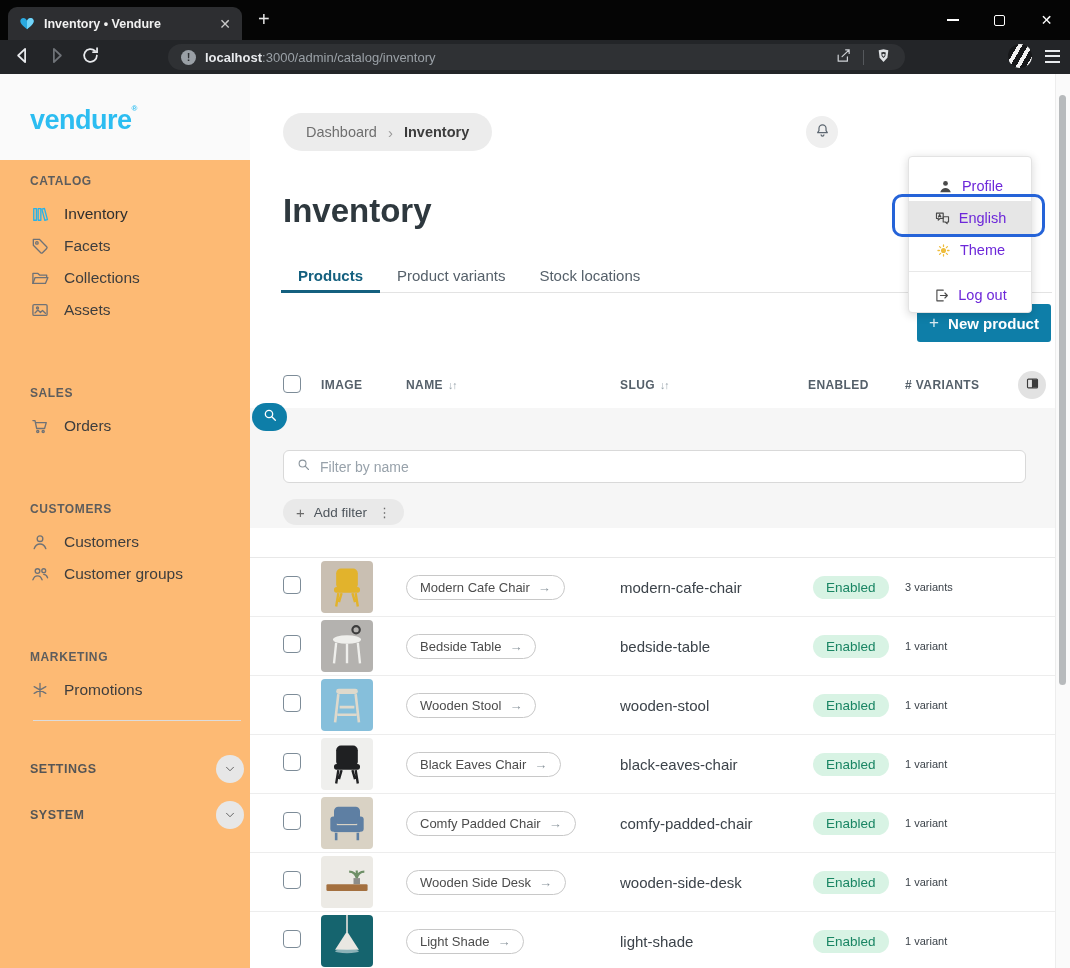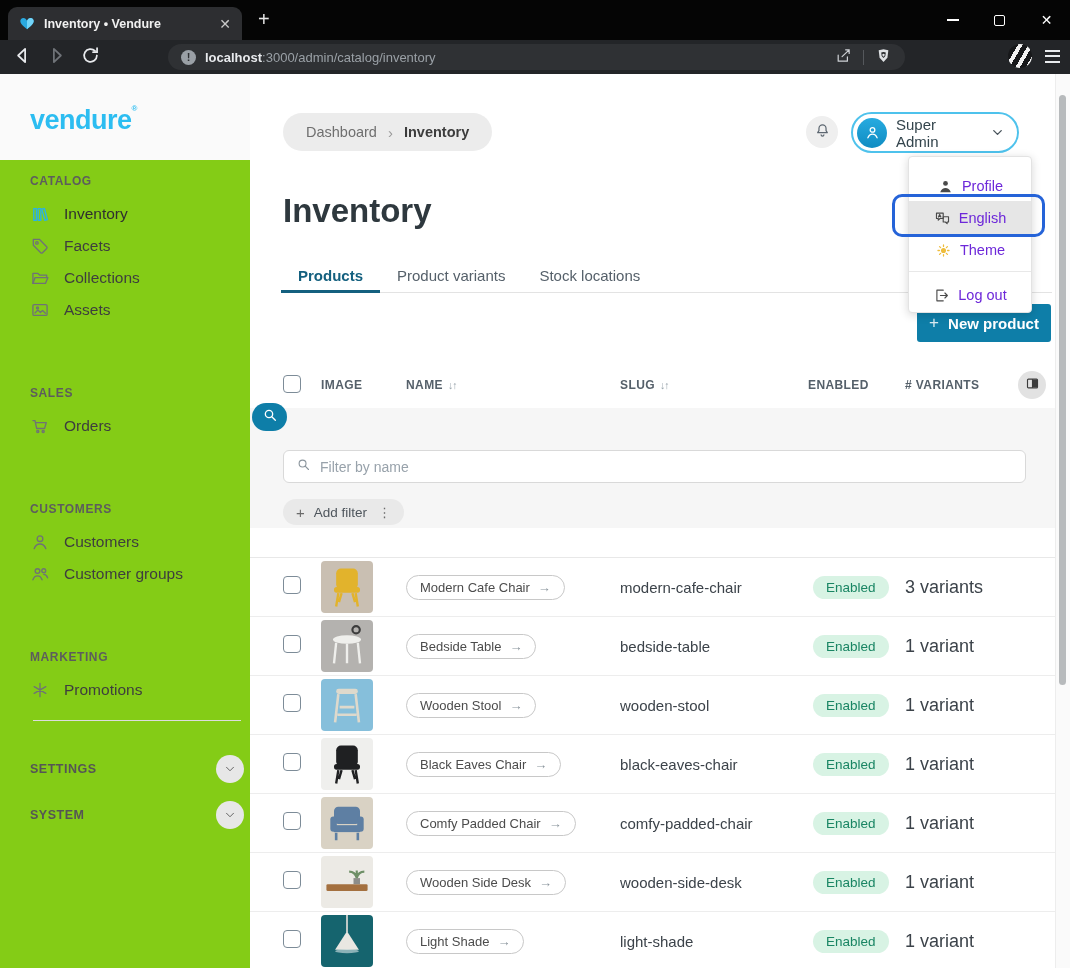--- a/index.html
+++ b/index.html
@@ -30,21 +30,21 @@
   .abar-sep{width:1px;height:15px;background:#55585c;}
   .tb-right{position:absolute;right:10px;top:44px;display:flex;align-items:center;gap:13px;}
   .avatar-stripes{width:24px;height:24px;border-radius:50%;background:repeating-linear-gradient(120deg,#f2f2f2 0 4px,#17181a 4px 9px);}
   .hamb{display:flex;flex-direction:column;gap:3.5px;}
   .hamb i{display:block;width:15px;height:2px;background:#e8eaed;}
 
   
   .sidebar{position:absolute;left:0;top:74px;width:274px;bottom:0;background:#fafafa;border-right:1px solid #e3e3e3;}
   .logo{position:absolute;left:30px;top:30px;font-size:27px;font-weight:bold;color:#2cbdf1;letter-spacing:-0.5px;}
   .logo sup{font-size:8px;vertical-align:18px;}
-  .sidenav{position:absolute;left:0;right:0;top:86px;bottom:0;background:#84cc16;overflow:hidden;}
+  .sidenav{position:absolute;left:0;right:0;top:86px;bottom:0;background:#fdba74;overflow:hidden;}
   .nav-section{margin-top:54px;}
   .nav-section:first-child{margin-top:8px;}
   .nav-heading{padding:6px 0 10px 30px;font-size:12px;font-weight:bold;letter-spacing:.6px;color:#5d5d5d;}
   .nav-item{position:relative;height:32px;display:flex;align-items:center;gap:14px;padding-left:30px;font-size:15.5px;color:#3e3e3e;cursor:pointer;}
   .nav-ic{width:20px;height:20px;color:#6f7276;display:flex;}
   .nav-ic svg{width:20px;height:20px;}
   .nav-item.active .nav-ic{color:#29b2e8;}
   .nav-item.active .nav-label{color:#2f2f2f;}
   .active-bar{position:absolute;right:11px;top:1px;width:3px;height:30px;background:#29b2e8;border-radius:2px;}
   .nav-divider{height:1px;background:#dcdcdc;margin:14px 32px 0 33px;}
@@ -104,21 +104,21 @@
   .add-filter .plus{color:#6a6a6a;font-size:15px;}
   .add-filter .dots{color:#6a6a6a;font-size:13px;margin-left:2px;}
 
   .table-body{position:absolute;left:0;right:15px;top:483px;border-top:1px solid #e8e8e8;}
   .row{height:59px;border-bottom:1px solid #ededed;}
   .thumb{width:52px;height:52px;border-radius:4px;overflow:hidden;display:flex;}
   .name-chip{display:inline-flex;align-items:center;gap:8px;padding:4px 13px;border:1px solid #c8c8c8;border-radius:16px;font-size:13px;color:#4c4c4c;background:#fff;cursor:pointer;white-space:nowrap;justify-content:flex-end;}
   .name-chip .arrow{color:#8a949c;}
   .slug{font-size:15px;color:#3c434a;}
   .badge{justify-self:start;margin-left:5px;padding:4px 13px;border-radius:13px;font-size:13.5px;background:#d8f3e4;color:#198563;}
-  .variants{font-size:18px;color:#3c434a;}
+  .variants{font-size:11px;color:#3c434a;}
 
   
   .menu-panel{position:absolute;left:658px;top:82px;width:124px;height:157px;background:#fff;border:1px solid #e3e3e3;border-radius:4px;box-shadow:0 2px 10px rgba(0,0,0,.16);z-index:60;padding-top:14px;}
   .menu-item{height:30px;display:flex;align-items:center;justify-content:center;gap:8px;font-size:14.5px;color:#6d28d9;cursor:pointer;}
   .menu-item.highlight{height:34px;background:#e6e6e6;}
   .menu-ic{width:17px;height:17px;display:flex;color:#4a4a4a;}
   .menu-ic svg{width:17px;height:17px;}
   .menu-divider{height:1px;background:#e8e8e8;margin:6px 0 8px;}
   .focus-ring{position:absolute;left:-17px;top:37px;width:153px;height:43px;border:3px solid #2563d8;border-radius:10px;pointer-events:none;}
 </style>
@@ -309,34 +309,20 @@
       <span class="bc-current">Inventory</span>
     </div>
 
     <div class="bell-btn">
       <span><svg viewBox="0 0 24 24" fill="none" stroke="currentColor" stroke-width="1.7" stroke-linecap="round" stroke-linejoin="round">
             <path d="M12 4a5 5 0 0 1 5 5v3.2L18.8 15H5.2L7 12.2V9a5 5 0 0 1 5-5z"></path>
             <path d="M10 18a2 2 0 0 0 4 0"></path>
           </svg></span>
     </div>
 
-    <div class="user-pill">
-      <span class="user-avatar">
-          <svg viewBox="0 0 24 24" fill="none" stroke="#fff" stroke-width="1.8" stroke-linecap="round">
-            <circle cx="12" cy="8.3" r="3.3"></circle>
-            <path d="M5.5 19.5c1.4-3.8 3.8-5.3 6.5-5.3s5.1 1.5 6.5 5.3"></path>
-          </svg>
-        </span>
-      <span class="user-name">Super Admin</span>
-      <span class="user-caret">
-          <svg viewBox="0 0 24 24" fill="none" stroke="currentColor" stroke-width="2.2" stroke-linecap="round" stroke-linejoin="round">
-            <path d="M6 9l6 6 6-6"></path>
-          </svg>
-        </span>
-    </div>
 
     <div class="page-title">Inventory</div>
 
     <div class="tabs-underline"></div>
     <div class="tabs">
         <div class="tab-item active">
           <span>Products</span>
         </div>
         <div class="tab-item">
           <span>Product variants</span>

